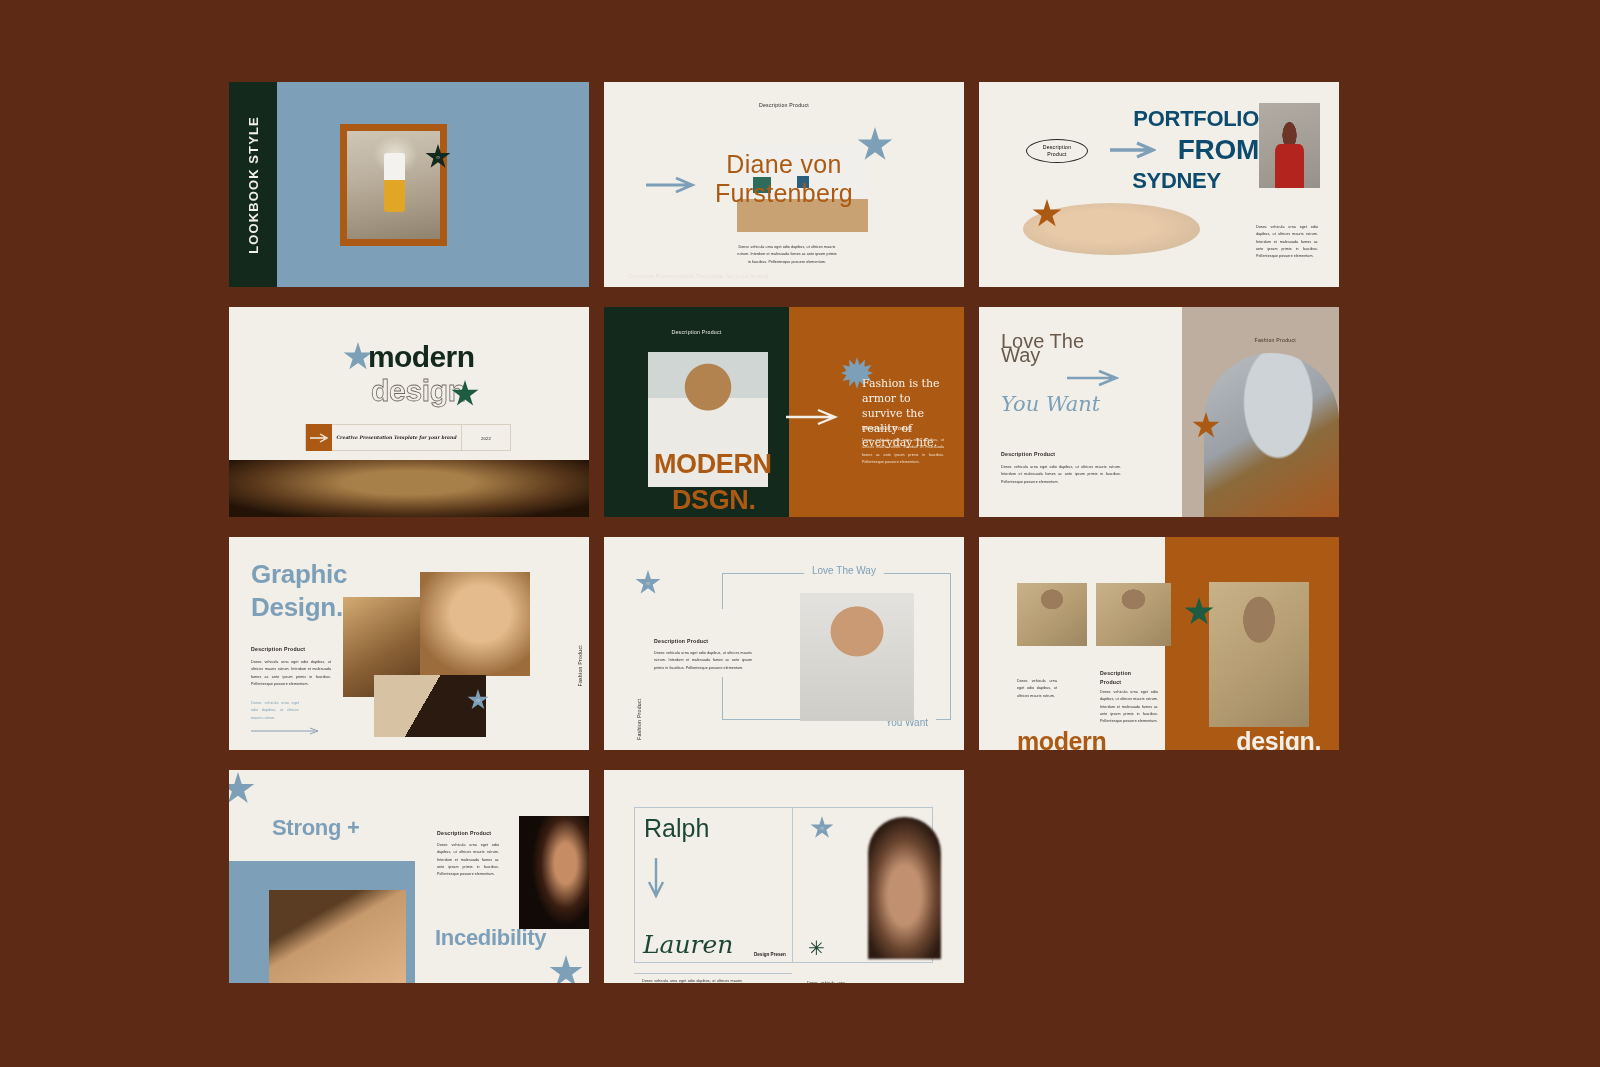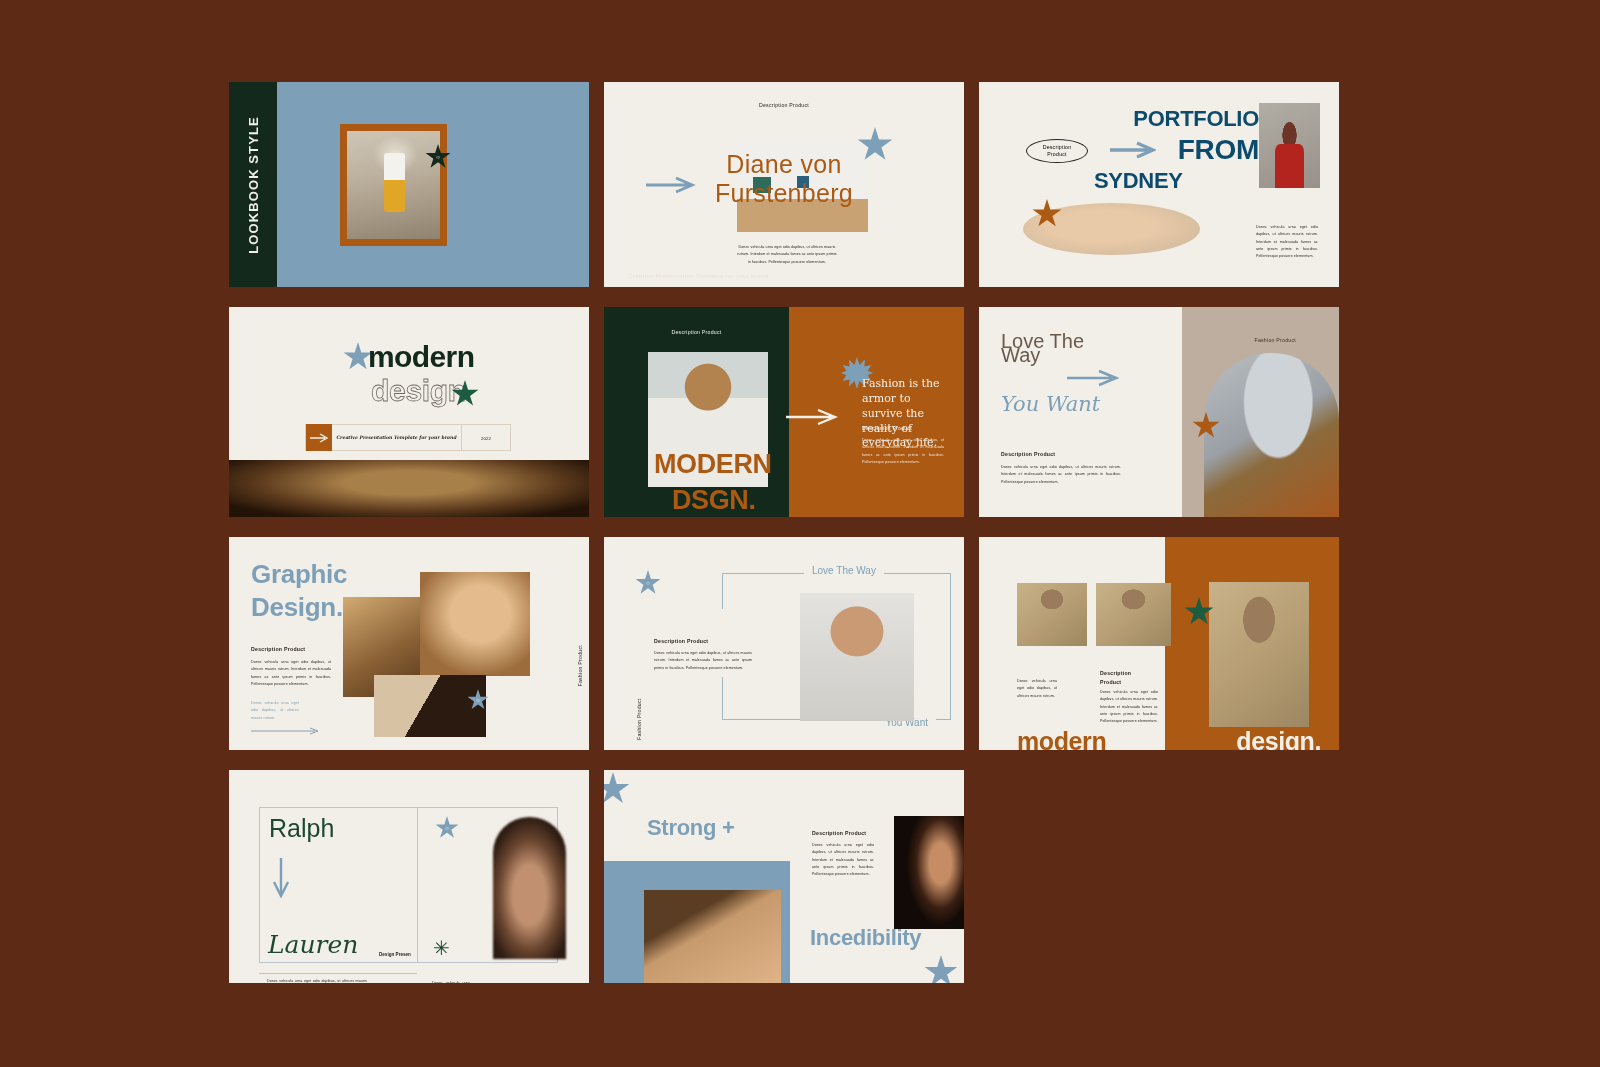--- a/index.html
+++ b/index.html
@@ -117,21 +117,21 @@
 
   <div class="slide">
     <div style="position:absolute;left:47px;top:57px;width:62px;height:24px;border:1px solid #2a2320;border-radius:50%;
                 display:flex;flex-direction:column;align-items:center;justify-content:center;line-height:1.35;">
       <span class="lbl-micro">Description</span>
       <span class="lbl-micro">Product</span>
     </div>
     <div style="position:absolute;left:110px;top:24px;width:170px;text-align:right;color:#0c4a6e;">
       <div style="font-size:22px;font-weight:bold;letter-spacing:-0.3px;">PORTFOLIO</div>
       <div style="font-size:28px;font-weight:bold;letter-spacing:-0.3px;margin-top:2px;">FROM</div>
-      <div style="font-size:22px;font-weight:bold;letter-spacing:-0.3px;margin-top:2px;text-align:left;padding-left:5px;">SYDNEY</div>
+      <div style="font-size:22px;font-weight:bold;letter-spacing:-0.3px;margin-top:2px;text-align:center;padding-left:5px;">SYDNEY</div>
     </div>
     <svg style="position:absolute;left:131px;top:58px;" width="46" height="20" viewBox="0 0 46 20">
       <path d="M0 10 H40 M27 3 L43 10 L27 17" stroke="#7da0b8" stroke-width="3.4" fill="none"></path>
     </svg>
     <div class="ph ph-redwoman" style="position:absolute;left:280px;top:21px;width:61px;height:85px;"></div>
     <div class="ph ph-face-oval" style="position:absolute;left:44px;top:121px;width:177px;height:52px;border-radius:50%;"></div>
     <div class="star" style="position:absolute;left:53px;top:117px;width:30px;height:30px;background:#ac5a13;"></div>
     <div class="body-copy" style="position:absolute;left:277px;top:142px;width:62px;color:#2a2320;">Donec vehicula urna eget odio dapibus, ut ultrices mauris rutrum. Interdum et malesuada fames ac ante ipsum primis in faucibus. Pellentesque posuere elementum.</div>
   </div>
 
@@ -223,45 +223,45 @@
     <div class="lbl-micro" style="position:absolute;left:121px;top:133px;color:#2a2320;font-weight:bold;">Description</div>
     <div class="lbl-micro" style="position:absolute;left:121px;top:142px;color:#2a2320;font-weight:bold;">Product</div>
     <div class="body-copy" style="position:absolute;left:121px;top:152px;width:58px;color:#2a2320;">Donec vehicula urna eget odio dapibus, ut ultrices mauris rutrum. Interdum et malesuada fames ac ante ipsum primis in faucibus. Pellentesque posuere elementum.</div>
     <div style="position:absolute;left:38px;bottom:-6px;font-size:25px;font-weight:bold;color:#ac5a13;letter-spacing:-0.4px;">modern</div>
     <div style="position:absolute;right:18px;bottom:-6px;font-size:25px;font-weight:bold;color:#f2efe9;letter-spacing:-0.4px;">design.</div>
     <div class="ph ph-shirt-m" style="position:absolute;right:30px;top:45px;width:100px;height:145px;"></div>
     <div class="star" style="position:absolute;right:125px;top:60px;width:30px;height:30px;background:#1e5c42;"></div>
   </div>
 
   <div class="slide">
-    <div style="position:absolute;left:30px;top:37px;right:31px;bottom:20px;border:1px solid #b9c6d0;"></div>
-    <div style="position:absolute;left:188px;top:37px;bottom:20px;width:1px;background:#b9c6d0;"></div>
-    <div style="position:absolute;left:30px;top:203px;width:158px;height:1px;background:#b9c6d0;"></div>
-    <div style="position:absolute;left:40px;top:44px;font-size:25px;color:#1d4732;">Ralph</div>
-    <svg style="position:absolute;left:41px;top:88px;" width="22" height="40" viewBox="0 0 22 40">
-      <path d="M11 0 V35 M4 24 L11 38 L18 24" stroke="#7da0b8" stroke-width="2.4" fill="none"></path>
-    </svg>
-    <div class="serif" style="position:absolute;left:39px;top:160px;font-size:25px;font-style:italic;color:#1d4732;">Lauren</div>
-    <div class="body-copy" style="position:absolute;left:38px;top:208px;width:100px;color:#2a2320;">Donec vehicula urna eget odio dapibus, ut ultrices mauris rutrum. Interdum et malesuada fames ac ante ipsum primis in faucibus. Pellentesque posuere elementum.</div>
-
-    <div style="position:absolute;left:150px;bottom:26px;font-size:4.6px;font-weight:bold;color:#2a2320;">Design Presen</div>
-    <div class="star badge" style="position:absolute;left:206px;top:46px;width:24px;height:24px;background:#7da0b8;color:#f2efe9;">
-      <span class="face">☺</span>
-    </div>
-    <div style="position:absolute;left:204px;top:168px;font-size:20px;color:#1d4732;line-height:1;">✳</div>
-    <div class="body-copy" style="position:absolute;left:203px;top:210px;width:38px;color:#2a2320;">Donec vehicula urna eget odio dapibus.</div>
-    <div class="ph ph-blur-face" style="position:absolute;left:264px;top:47px;width:73px;height:142px;border-radius:36px 36px 0 0;"></div>
-  </div>
-
-  <div class="slide">
     <div style="position:absolute;left:0;top:91px;width:186px;height:122px;background:#7da0b8;"></div>
     <div class="star" style="position:absolute;left:-8px;top:2px;width:34px;height:34px;background:#7da0b8;"></div>
     <div class="star" style="position:absolute;right:6px;bottom:-6px;width:34px;height:34px;background:#7da0b8;"></div>
     <div style="position:absolute;left:43px;top:45px;font-size:22px;font-weight:bold;color:#7da0b8;letter-spacing:-0.3px;">Strong +</div>
     <div class="lbl-micro" style="position:absolute;left:208px;top:60px;color:#2a2320;font-weight:bold;">Description Product</div>
     <div class="body-copy" style="position:absolute;left:208px;top:72px;width:62px;color:#2a2320;">Donec vehicula urna eget odio dapibus, ut ultrices mauris rutrum. Interdum et malesuada fames ac ante ipsum primis in faucibus. Pellentesque posuere elementum.</div>
     <div class="ph ph-dark-woman" style="position:absolute;left:290px;top:46px;width:75px;height:113px;"></div>
     <div class="ph ph-neck" style="position:absolute;left:40px;top:120px;width:137px;height:95px;"></div>
     <div style="position:absolute;left:206px;top:155px;font-size:22px;font-weight:bold;color:#7da0b8;letter-spacing:-0.3px;">Incedibility</div>
   </div>
 
+  <div class="slide">
+    <div style="position:absolute;left:30px;top:37px;right:31px;bottom:20px;border:1px solid #b9c6d0;"></div>
+    <div style="position:absolute;left:188px;top:37px;bottom:20px;width:1px;background:#b9c6d0;"></div>
+    <div style="position:absolute;left:30px;top:203px;width:158px;height:1px;background:#b9c6d0;"></div>
+    <div style="position:absolute;left:40px;top:44px;font-size:25px;color:#1d4732;">Ralph</div>
+    <svg style="position:absolute;left:41px;top:88px;" width="22" height="40" viewBox="0 0 22 40">
+      <path d="M11 0 V35 M4 24 L11 38 L18 24" stroke="#7da0b8" stroke-width="2.4" fill="none"></path>
+    </svg>
+    <div class="serif" style="position:absolute;left:39px;top:160px;font-size:25px;font-style:italic;color:#1d4732;">Lauren</div>
+    <div class="body-copy" style="position:absolute;left:38px;top:208px;width:100px;color:#2a2320;">Donec vehicula urna eget odio dapibus, ut ultrices mauris rutrum. Interdum et malesuada fames ac ante ipsum primis in faucibus. Pellentesque posuere elementum.</div>
+
+    <div style="position:absolute;left:150px;bottom:26px;font-size:4.6px;font-weight:bold;color:#2a2320;">Design Presen</div>
+    <div class="star badge" style="position:absolute;left:206px;top:46px;width:24px;height:24px;background:#7da0b8;color:#f2efe9;">
+      <span class="face">☺</span>
+    </div>
+    <div style="position:absolute;left:204px;top:168px;font-size:20px;color:#1d4732;line-height:1;">✳</div>
+    <div class="body-copy" style="position:absolute;left:203px;top:210px;width:38px;color:#2a2320;">Donec vehicula urna eget odio dapibus.</div>
+    <div class="ph ph-blur-face" style="position:absolute;left:264px;top:47px;width:73px;height:142px;border-radius:36px 36px 0 0;"></div>
+  </div>
+
 
 </div>
 
 </body></html>

